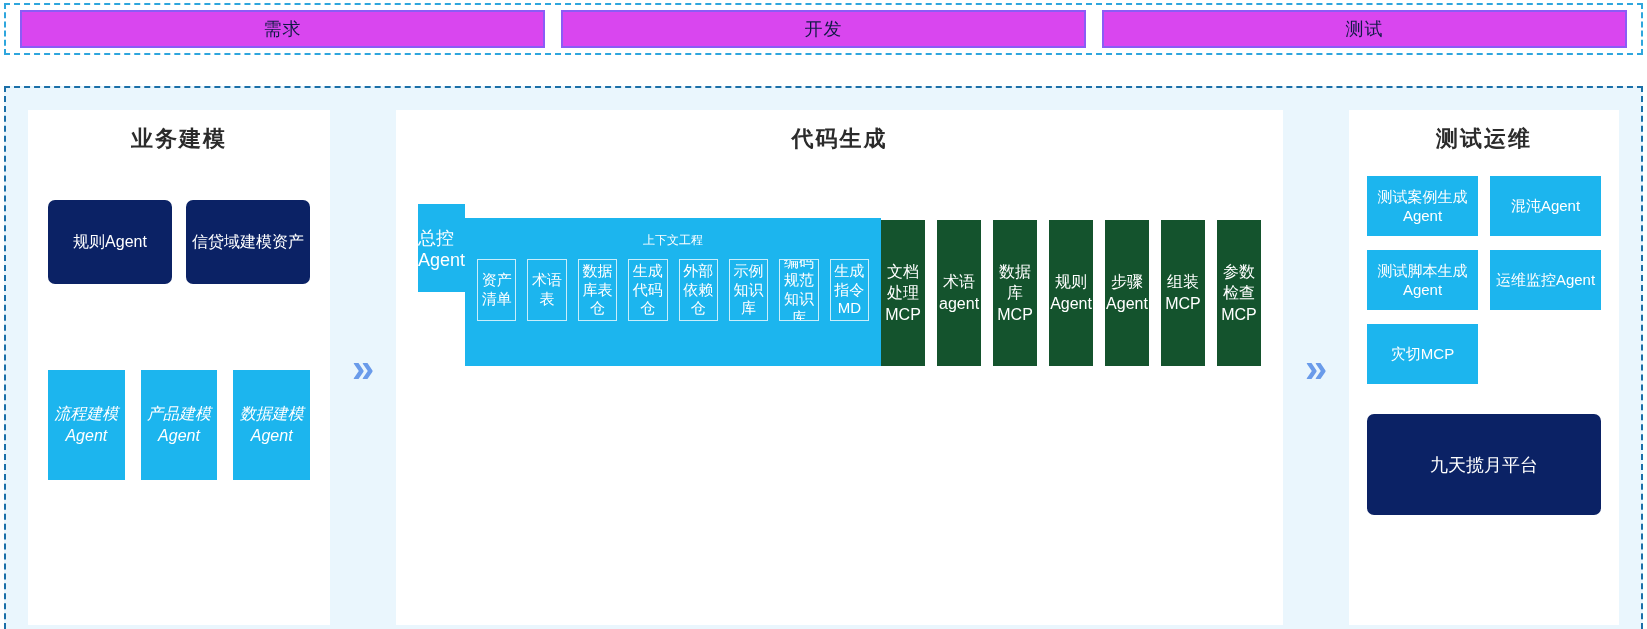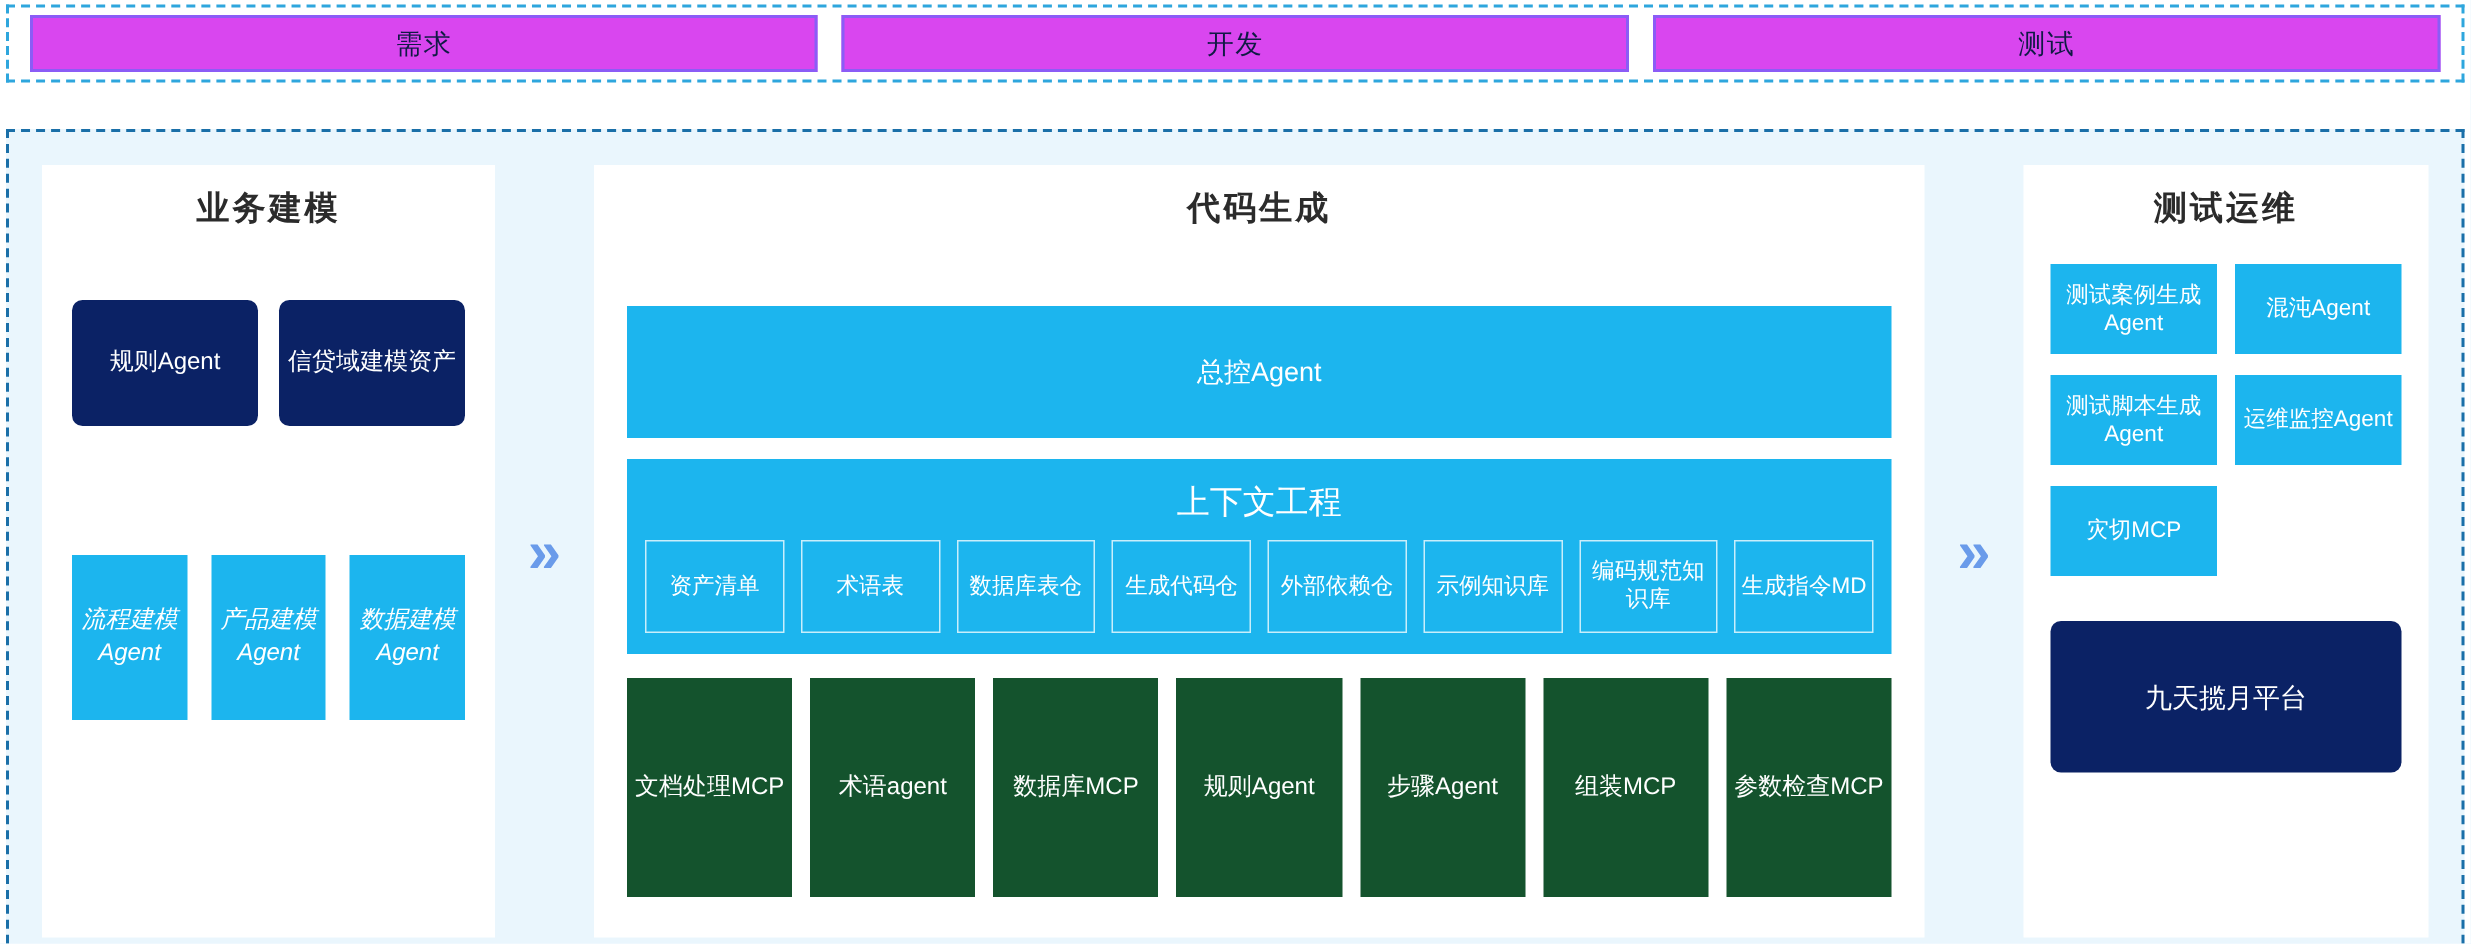--- a/index.html
+++ b/index.html
@@ -148,21 +148,21 @@
 
   
   .panel-mid {
     flex: 1 1 auto;
     min-width: 0;
     gap: 28px;
   }
   .mid-inner {
     padding: 0 22px 0 22px;
     display: flex;
-    flex-direction: column;
+    flex-direction: row;
     margin-top: 22px;
     justify-content: flex-end;
   }
   .master-agent {
     height: 88px;
     background: #1cb5ee;
     color: #ffffff;
     font-size: 18px;
     display: flex;
     align-items: center;
@@ -170,21 +170,21 @@
     box-sizing: border-box;
   }
   .context-block {
     margin-top: 14px;
     background: #1cb5ee;
     box-sizing: border-box;
     padding: 10px 12px 14px 12px;
   }
   .context-title {
     color: #ffffff;
-    font-size: 22px;
+    font-size: 12px;
     text-align: center;
     padding: 4px 0 10px 0;
   }
   .context-row {
     display: flex;
     gap: 11px;
   }
   .ctx-item {
     flex: 1 1 0;
     min-width: 0;

